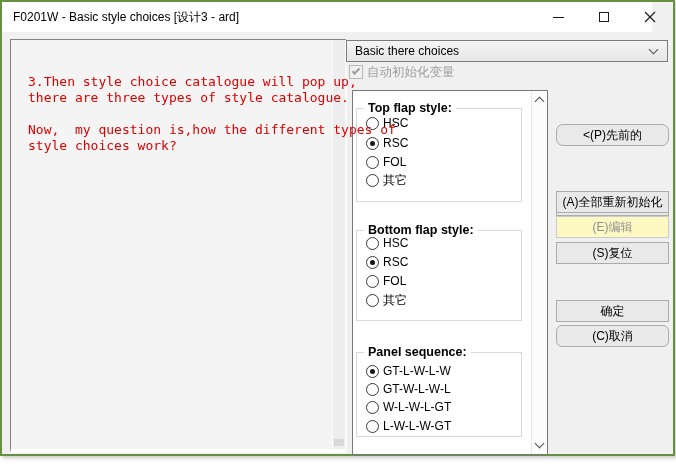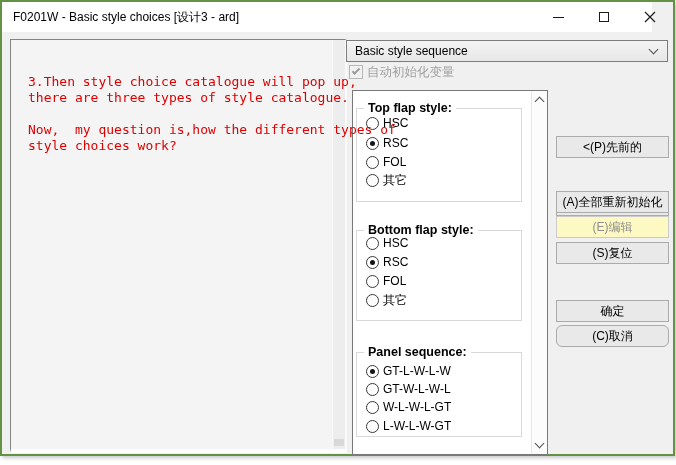--- a/index.html
+++ b/index.html
@@ -77,21 +77,21 @@
            display:flex; align-items:center; justify-content:center; flex:none; }
   .radio.sel::after { content:""; width:5px; height:5px; border-radius:50%; background:#141414; }
   .opt-label { margin-left:4px; font-size:12px; color:#000; white-space:pre; }
 
   
   .btn { position:absolute; left:554px; width:113px; height:22px; background:#e9e9e9;
          border:1px solid #ababab; display:flex; align-items:center; justify-content:center;
          font-size:12px; color:#000; white-space:pre; }
   .btn.default { height:24px; border:2px solid #0078d7; }
   .btn.disabled { background:#fef9c3; border-color:#cbcbcb; color:#8f8f8f; }
-  .b-next { top:81px; } .b-prev { top:104px; } .b-reinit { top:134px;margin-top:28px; } .b-reinitall { top:159px; }
+  .b-next { top:81px; } .b-prev { top:92px;border-radius:7px; } .b-reinit { top:134px;margin-top:28px; } .b-reinitall { top:159px; }
   .b-edit { top:184px; } .b-reset { top:210px; } .b-ok { top:268px; } .b-cancel { top:293px;border-radius:6px; }
 
   svg { display:block; }
 </style>
 </head>
 <body>
 
 <div class="window">
 
   <div class="titlebar">
@@ -121,21 +121,21 @@
 
     <div class="message">
       <div class="msg-line">3.Then style choice catalogue will pop up,</div>
       <div class="msg-line">there are three types of style catalogue.</div>
       <div class="msg-line"></div>
       <div class="msg-line">Now,  my question is,how the different types of</div>
       <div class="msg-line">style choices work?</div>
     </div>
 
     <div class="combo">
-      <span class="combo-text">Basic style sequence</span>
+      <span class="combo-text">Basic there choices</span>
       <span class="chev chev-down"></span>
     </div>
 
     <div class="chk-row">
       <span class="chk-box">
         <span class="chk-mark"></span>
       </span>
       <span class="chk-label">自动初始化变量</span>
     </div>
 

